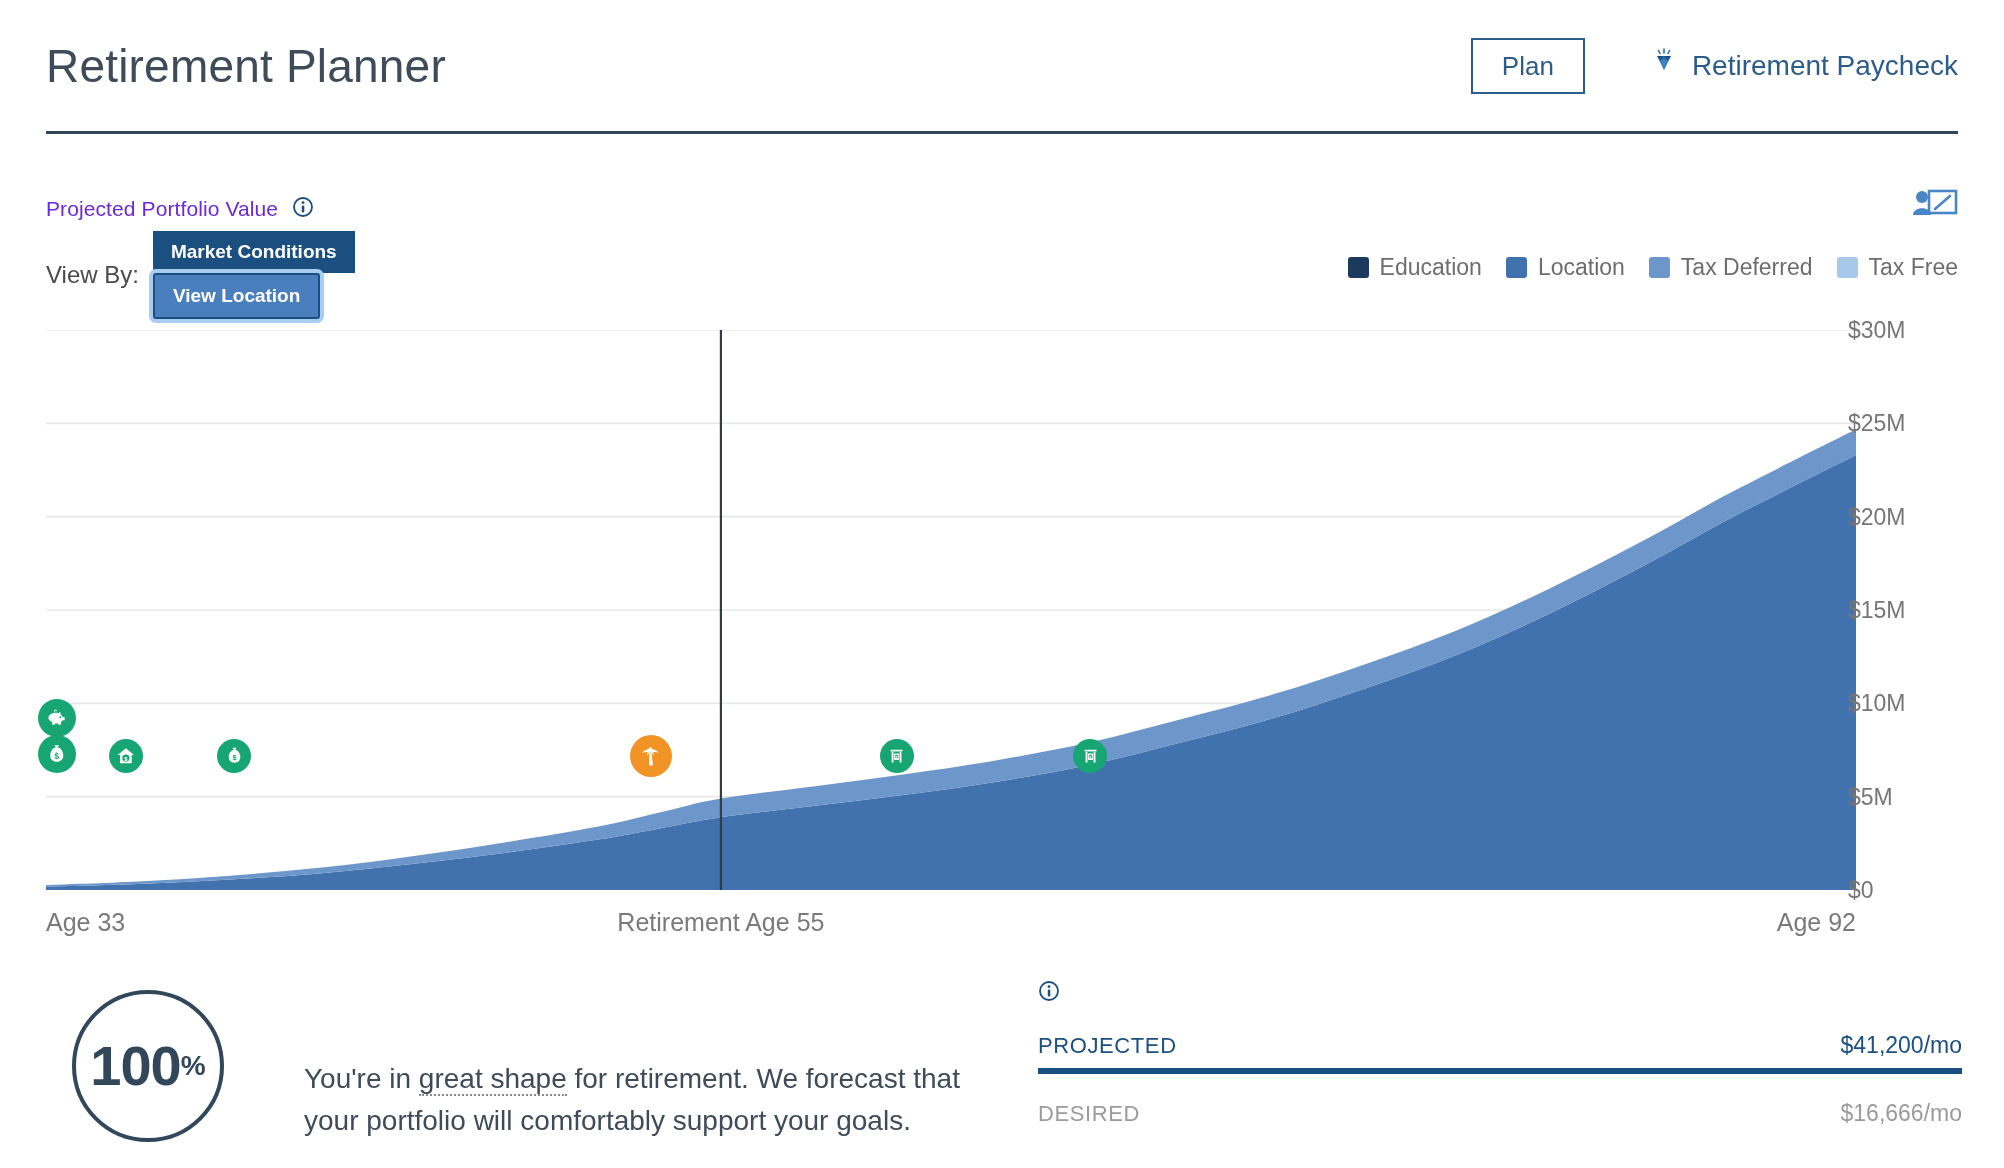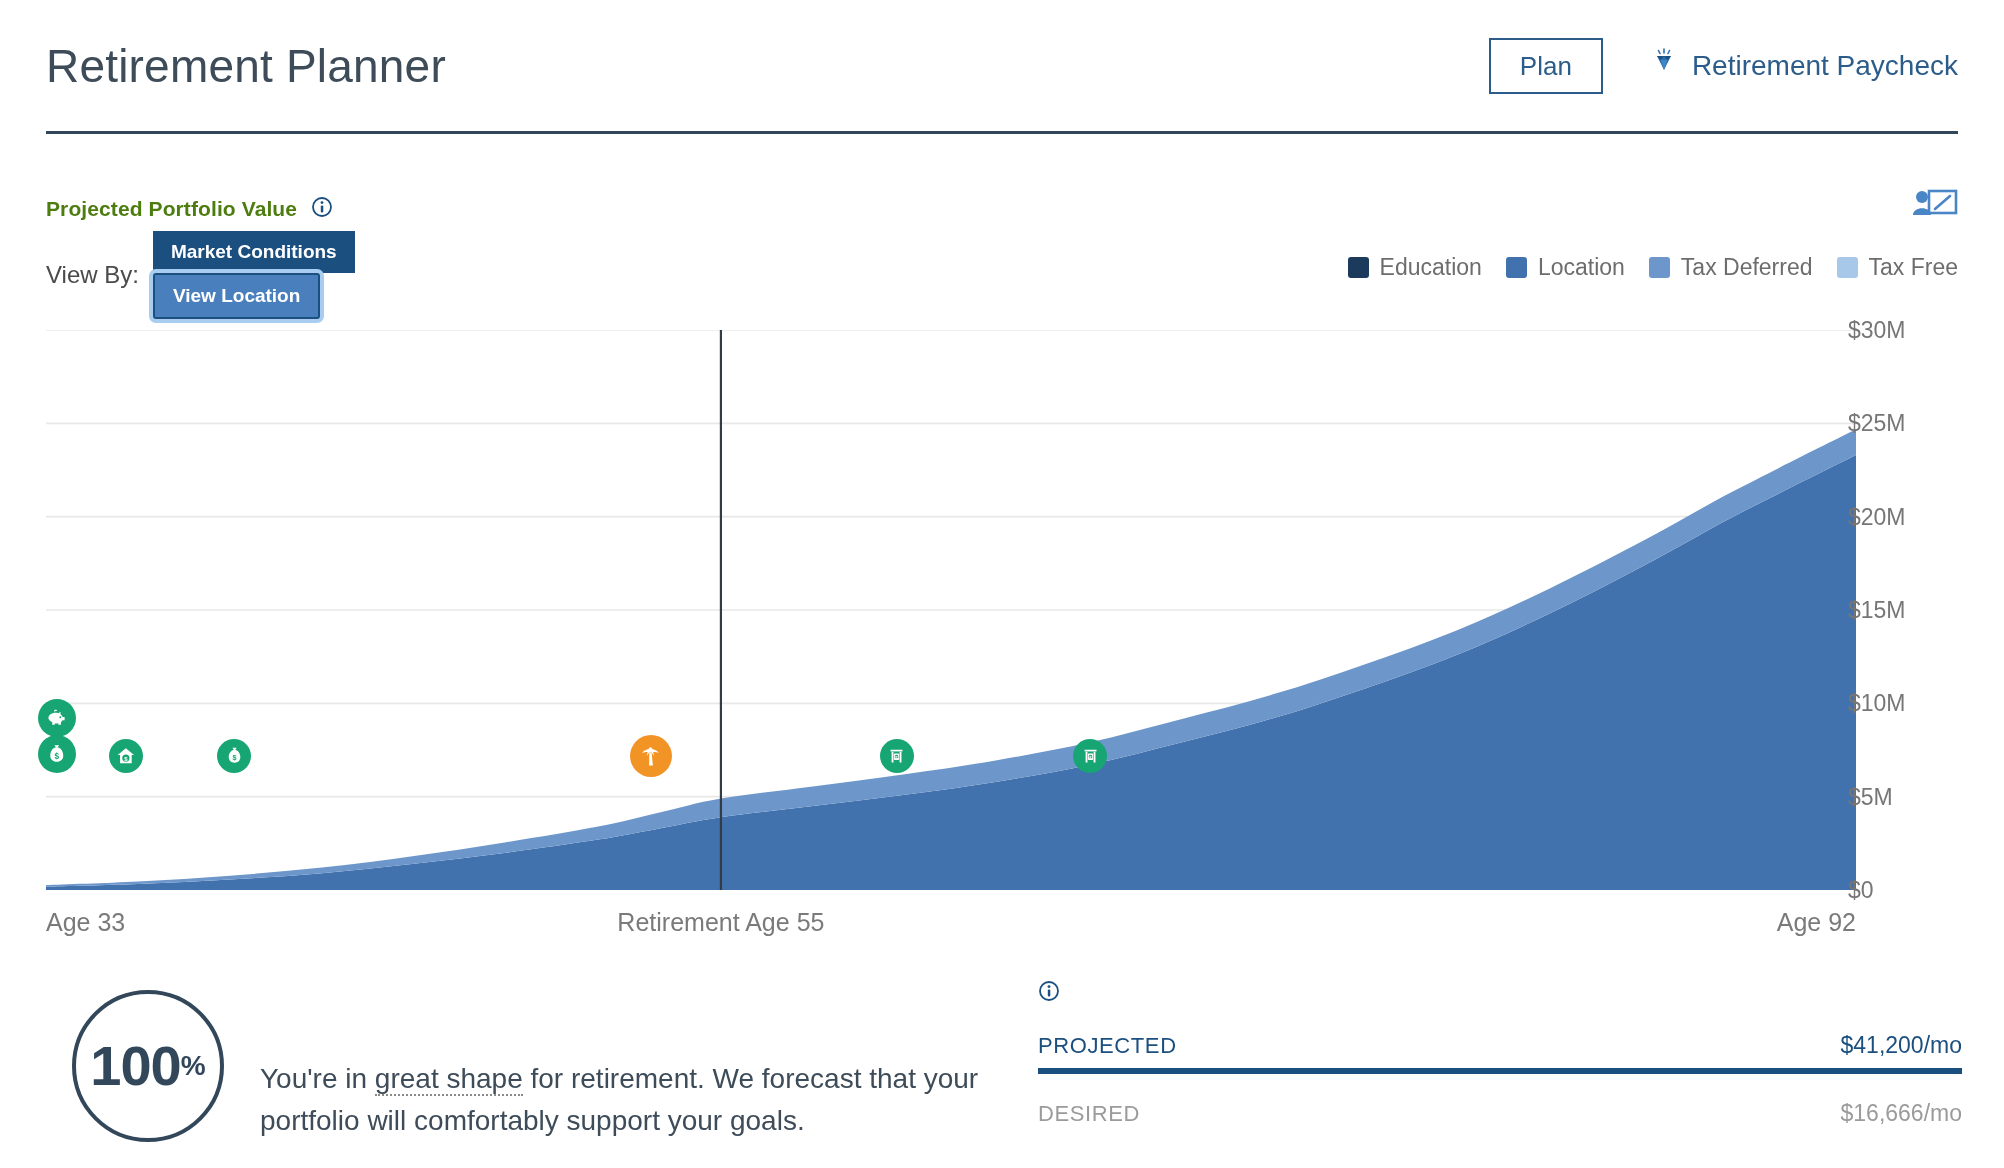--- a/index.html
+++ b/index.html
@@ -14,37 +14,37 @@
   
   .header {
     position: absolute; left: 46px; top: 0px; width: 1912px; height: 134px;
     border-bottom: 3px solid #33475b;
     display: flex; align-items: center; justify-content: space-between;
   }
   .page-title {
     font-size: 46px; font-weight: 300; color: #3e4c59;
     letter-spacing: 0.2px; line-height: 1;
   }
-  .header-right { display: flex; align-items: center; gap: 46px; justify-content: space-between; }
+  .header-right { display: flex; align-items: center; gap: 64px; justify-content: space-between; }
   .plan-btn {
     border: 2px solid #2b5c8a; color: #2b5c8a;
     font-size: 26px; font-weight: 400;
     padding: 13px 29px; background: #fff; line-height: 1;
     cursor: pointer;
   }
   .paycheck-link {
     display: flex; align-items: center; gap: 13px;
     color: #2b5c8a; font-size: 28px; font-weight: 400; cursor: pointer;
   }
   .gem-icon { display: block; }
 
   
   .chart-head { position: absolute; left: 46px; top: 196px; width: 1912px; }
   .chart-title-row { display: flex; align-items: center; gap: 14px; }
-  .chart-title { font-size: 21px; font-weight: 700; color: #4d7c0f; letter-spacing: .1px; }
+  .chart-title { font-size: 21px; font-weight: 400; color: #6d28d9; letter-spacing: .1px; }
   .info-icon { display: block; cursor: pointer; }
 
   .viewby-row {
     position: absolute; left: 46px; top: 252px; width: 1912px; height: 46px;
     display: flex; align-items: center;
   }
   .viewby-label { font-size: 24px; color: #4a4a4a; font-weight: 400; margin-right: 14px; }
   .segmented { display: flex; align-items: flex-start; position: relative; flex-direction: column; }
   .seg-btn {
     font-size: 19px; font-weight: 700; color: #ffffff;
@@ -110,21 +110,21 @@
     display: flex; align-items: flex-end; gap: 36px;
   }
   .score-circle {
     width: 152px; height: 152px; border-radius: 50%;
     border: 4px solid #33475b;
     display: flex; align-items: center; justify-content: center;
     flex: 0 0 auto;
   }
   .score-num { font-size: 56px; font-weight: 700; color: #33475b; line-height: 1; letter-spacing: -1px; }
   .score-pct { font-size: 28px; font-weight: 700; color: #33475b; vertical-align: super; }
-  .score-text { font-size: 28px; line-height: 1.5; color: #3e4c59; font-weight: 300; max-width: 720px; }
+  .score-text { font-size: 28px; line-height: 1.5; color: #3e4c59; font-weight: 300; max-width: 720px; margin-left: 44px; }
   .dotted-ul { border-bottom: 2px dotted #8a8a8a; }
 
   
   .spend-section { position: absolute; left: 1038px; top: 980px; width: 924px; }
   .spend-title-row { display: flex; align-items: center; gap: 14px; }
   .spend-title { font-size: 34px; font-weight: 300; color: #3e4c59; }
   .spend-row { margin-top: 26px; }
   .spend-line {
     display: flex; justify-content: space-between; align-items: baseline;
     font-size: 22px;

